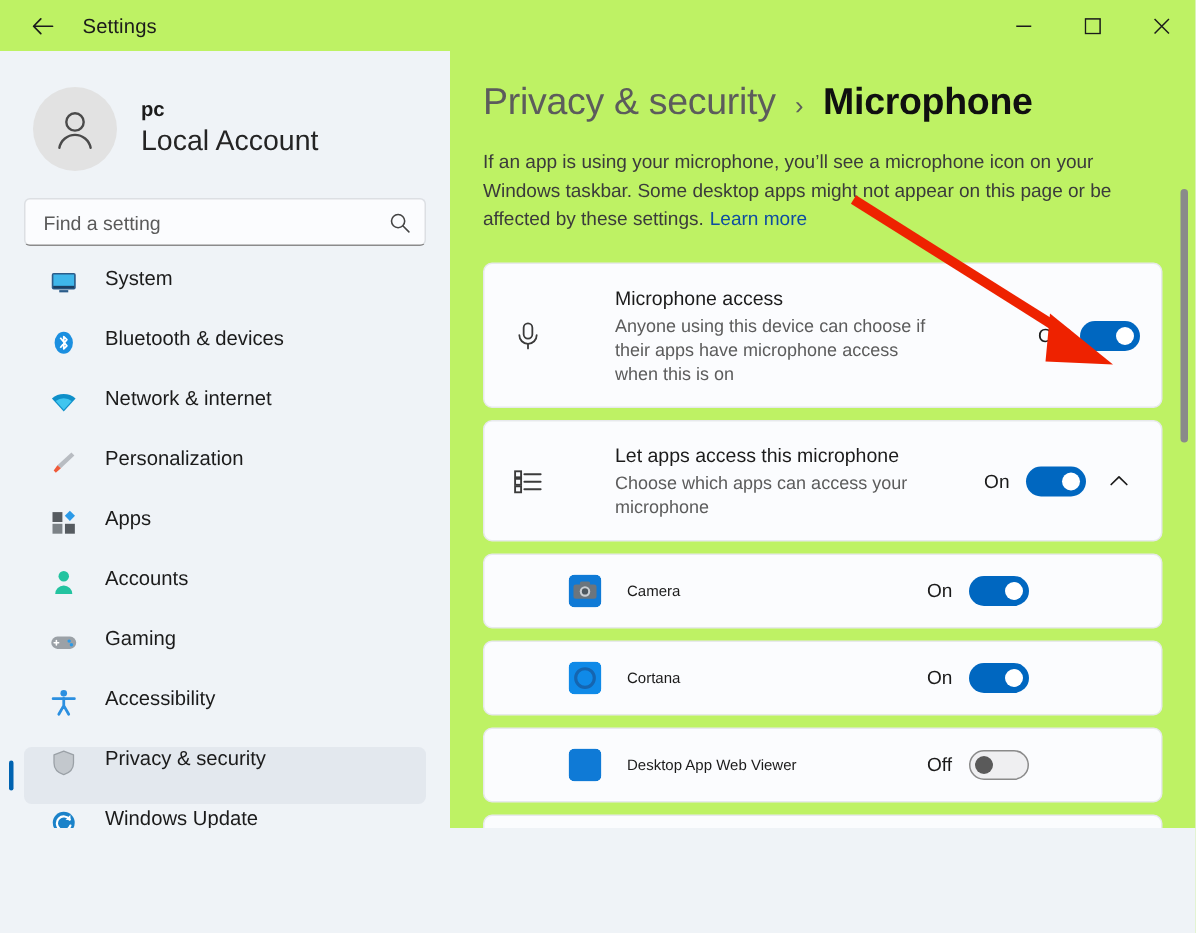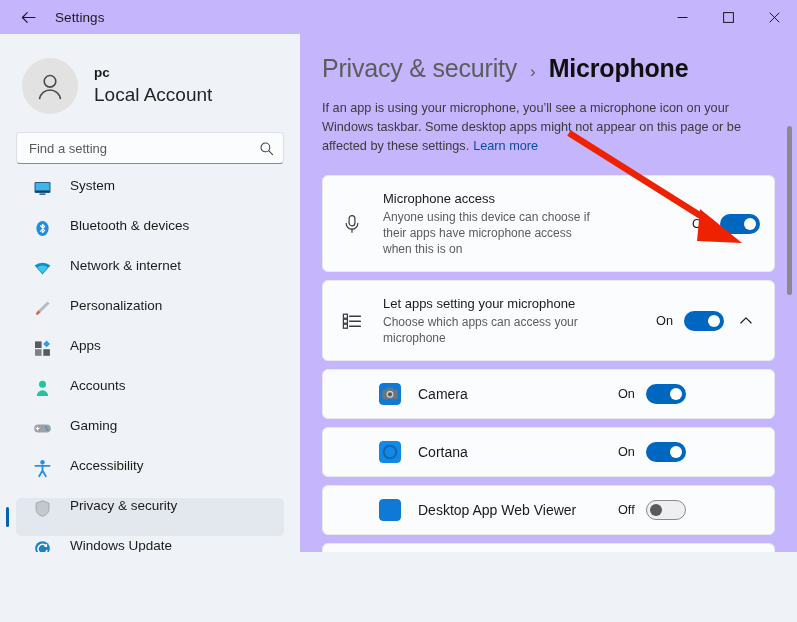--- a/index.html
+++ b/index.html
@@ -10,21 +10,21 @@
     overflow: hidden;
     font-family: "Liberation Sans", sans-serif;
     background: #eff3f7;
     color: #1b1b1b;
   }
 
   .window {
     position: relative;
     width: 797px;
     height: 552px;
-    background: #c4b5fd;
+    background: #bef264;
     overflow: hidden;
   }
 
   
   .titlebar {
     position: absolute;
     top: 0; left: 0;
     width: 797px;
     height: 34px;
     display: flex;
@@ -192,21 +192,21 @@
     align-items: center;
     padding: 14px 14px 14px 16px;
     min-height: 60px;
   }
   .card-icon {
     width: 26px; height: 26px;
     flex: 0 0 auto;
     display: flex; align-items: center; justify-content: center;
     margin-right: 18px;
   }
-  .card-texts { flex: 1; min-width: 0; }
+  .card-texts { flex: 1; min-width: 0; margin-left: 27px; }
   .card-title {
     font-size: 13px;
     color: #1b1b1b;
     line-height: 17px;
   }
   .card-sub {
     font-size: 12px;
     color: #5c5c5c;
     line-height: 16px;
     margin-top: 2px;
@@ -269,21 +269,21 @@
   .app-icon {
     width: 22px; height: 22px;
     border-radius: 4px;
     flex: 0 0 auto;
     margin-right: 17px;
     display: flex; align-items: center; justify-content: center;
     overflow: hidden;
   }
   .app-name {
     flex: 1;
-    font-size: 14px;
+    font-size: 10px;
     color: #1b1b1b;
     line-height: 17px;
     max-width: 200px;
   }
 
   
   .scrollbar-track {
     position: absolute;
     right: 2px; top: 92px;
     width: 12px;
@@ -514,21 +514,21 @@
         <div class="card-main">
           <span class="card-icon">
             <svg width="22" height="22" viewBox="0 0 22 22">
               <rect x="2.4" y="4.2" width="4" height="4" fill="none" stroke="#3b3b3b" stroke-width="1.25"></rect>
               <rect x="2.4" y="9.2" width="4" height="4" fill="none" stroke="#3b3b3b" stroke-width="1.25"></rect>
               <rect x="2.4" y="14.2" width="4" height="4" fill="none" stroke="#3b3b3b" stroke-width="1.25"></rect>
               <path d="M8.6 6.2 H19.4 M8.6 11.2 H19.4 M8.6 16.2 H19.4" stroke="#3b3b3b" stroke-width="1.35" stroke-linecap="round"></path>
             </svg>
           </span>
           <div class="card-texts">
-            <div class="card-title">Let apps setting your microphone</div>
+            <div class="card-title">Let apps access this microphone</div>
             <div class="card-sub">Choose which apps can access your microphone</div>
           </div>
           <div class="card-right">
             <span class="state-label">On</span>
             <div class="toggle on">
               <span class="knob"></span>
             </div>
             <div class="chevron">
               <svg width="14" height="14" viewBox="0 0 14 14">
                 <path d="M1.8 9 L7 3.9 L12.2 9" stroke="#1b1b1b" stroke-width="1.15" fill="none" stroke-linecap="round" stroke-linejoin="round"></path>

